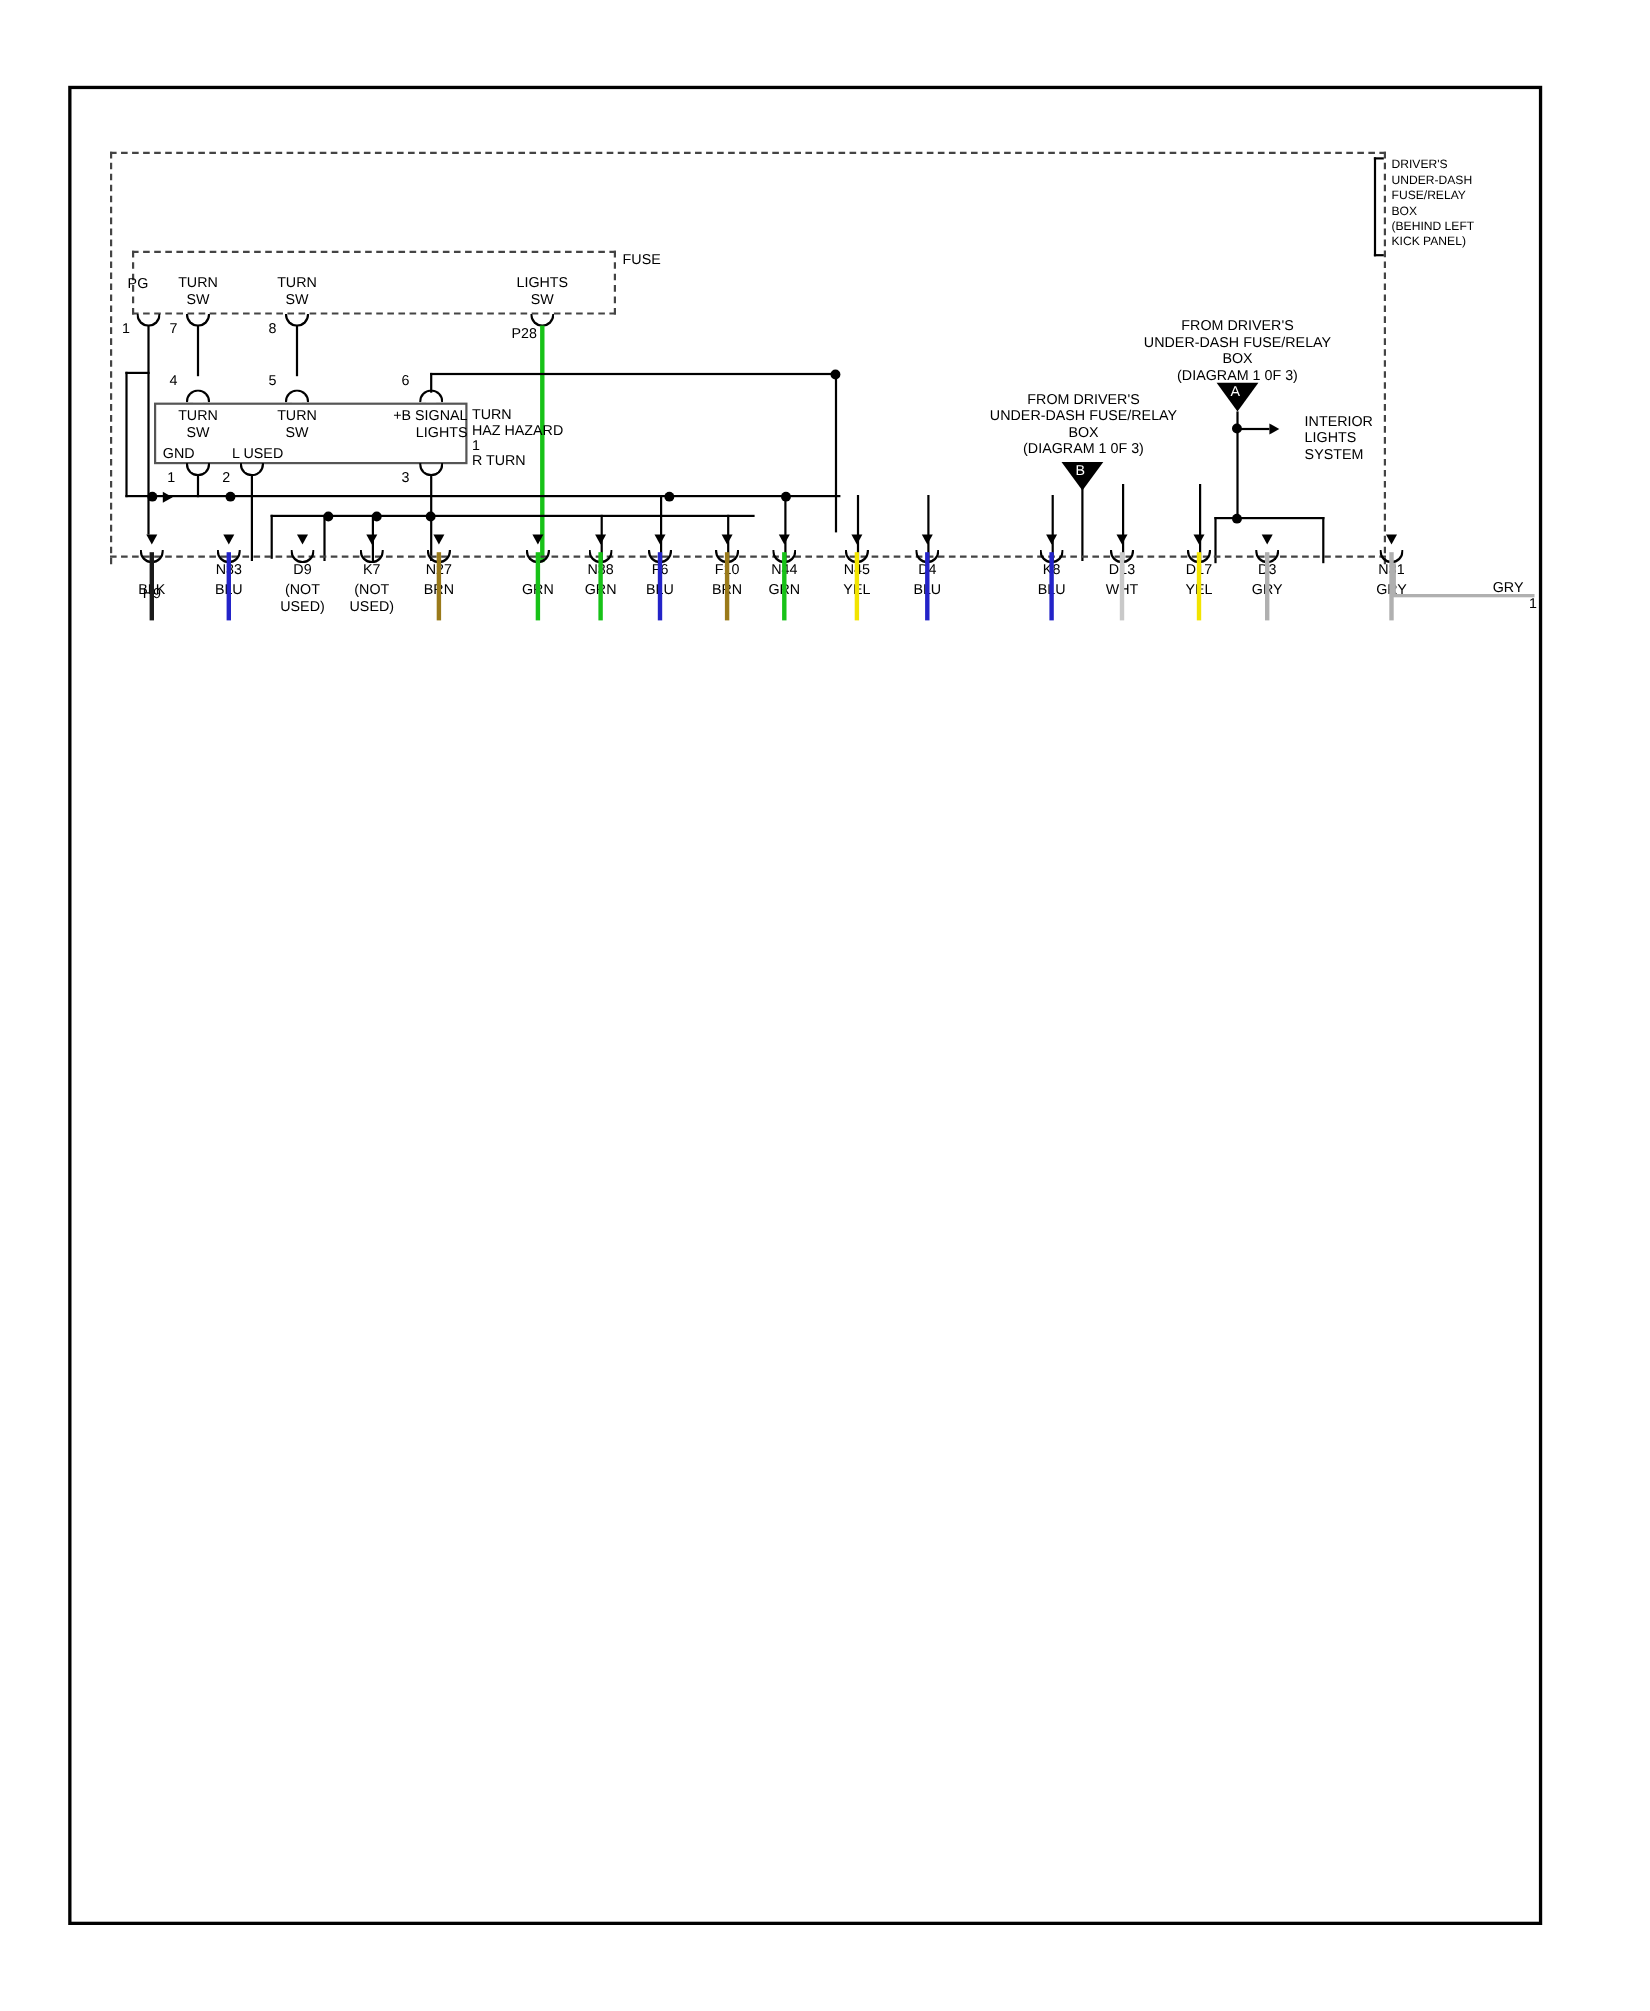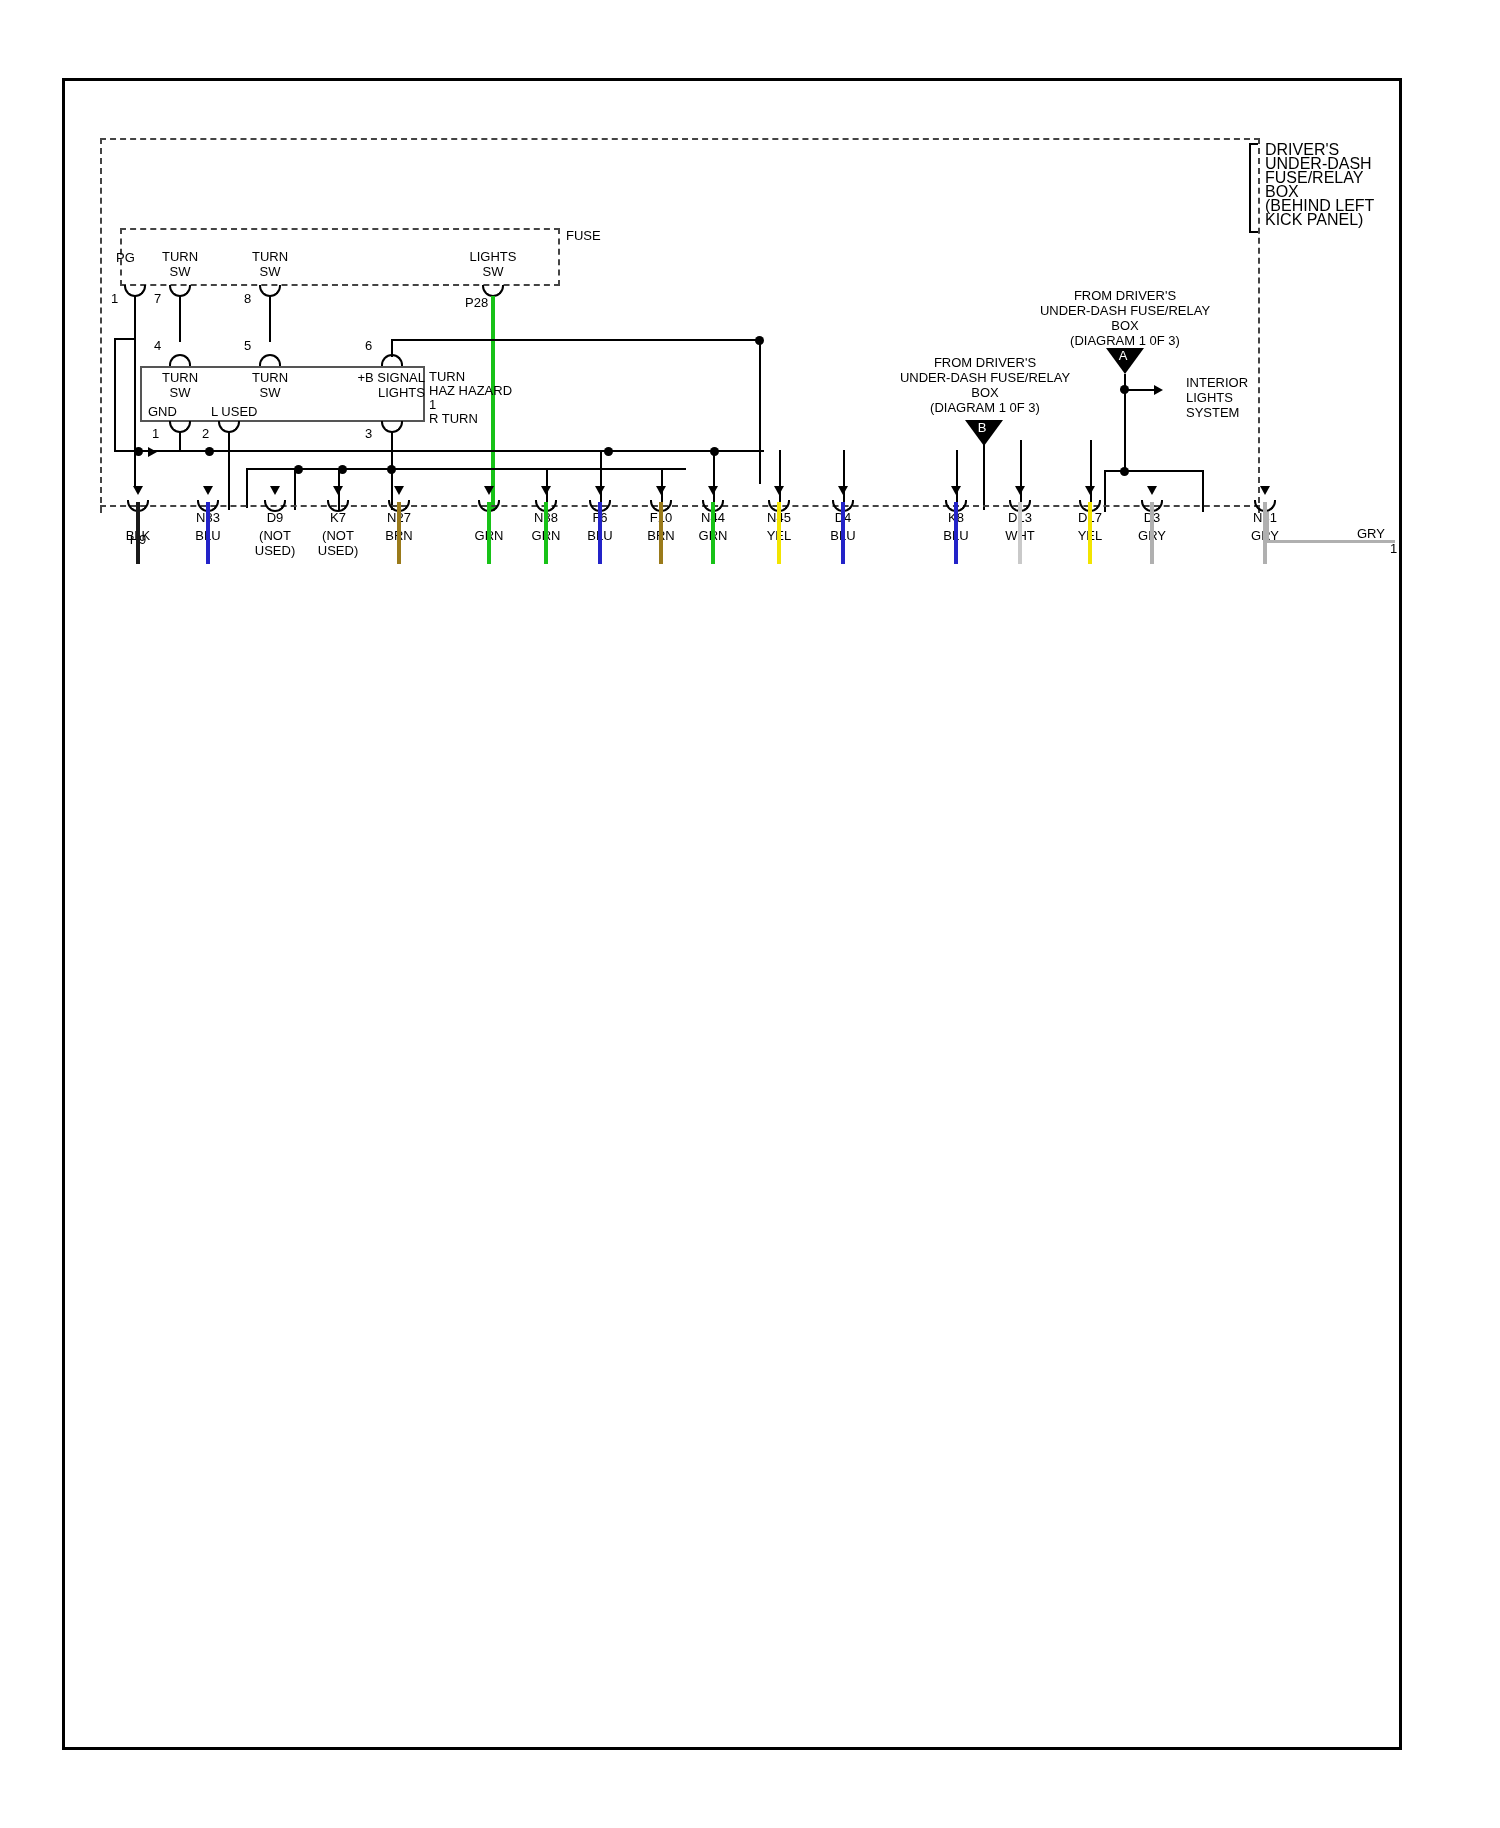--- a/index.html
+++ b/index.html
@@ -180,21 +180,21 @@
   </div>
   <div id="veil"></div>
 
   <div id="frame"></div>
 
   <div id="top">
 
     <div class="dashbox" style="left:100px;top:138px;width:1160px;height:375px;border-bottom:none;"></div>
 
     <div class="bracket" style="left:1249px;top:143px;height:90px;"></div>
-    <div class="lbl" style="left:1265px;top:143px;width:170px;font-size:16px;line-height:14px;">DRIVER'S
+    <div class="lbl" style="left:1265px;top:143px;width:170px;font-size:11px;line-height:14px;">DRIVER'S
 UNDER-DASH
 FUSE/RELAY
 BOX
 (BEHIND LEFT
 KICK PANEL)</div>
 
     <div class="dashbox" style="left:120px;top:228px;width:440px;height:58px;"></div>
     <div class="lbl" style="left:566px;top:228px;">FUSE</div>
 
     <div class="lbl" style="left:116px;top:250px;">PG</div>

